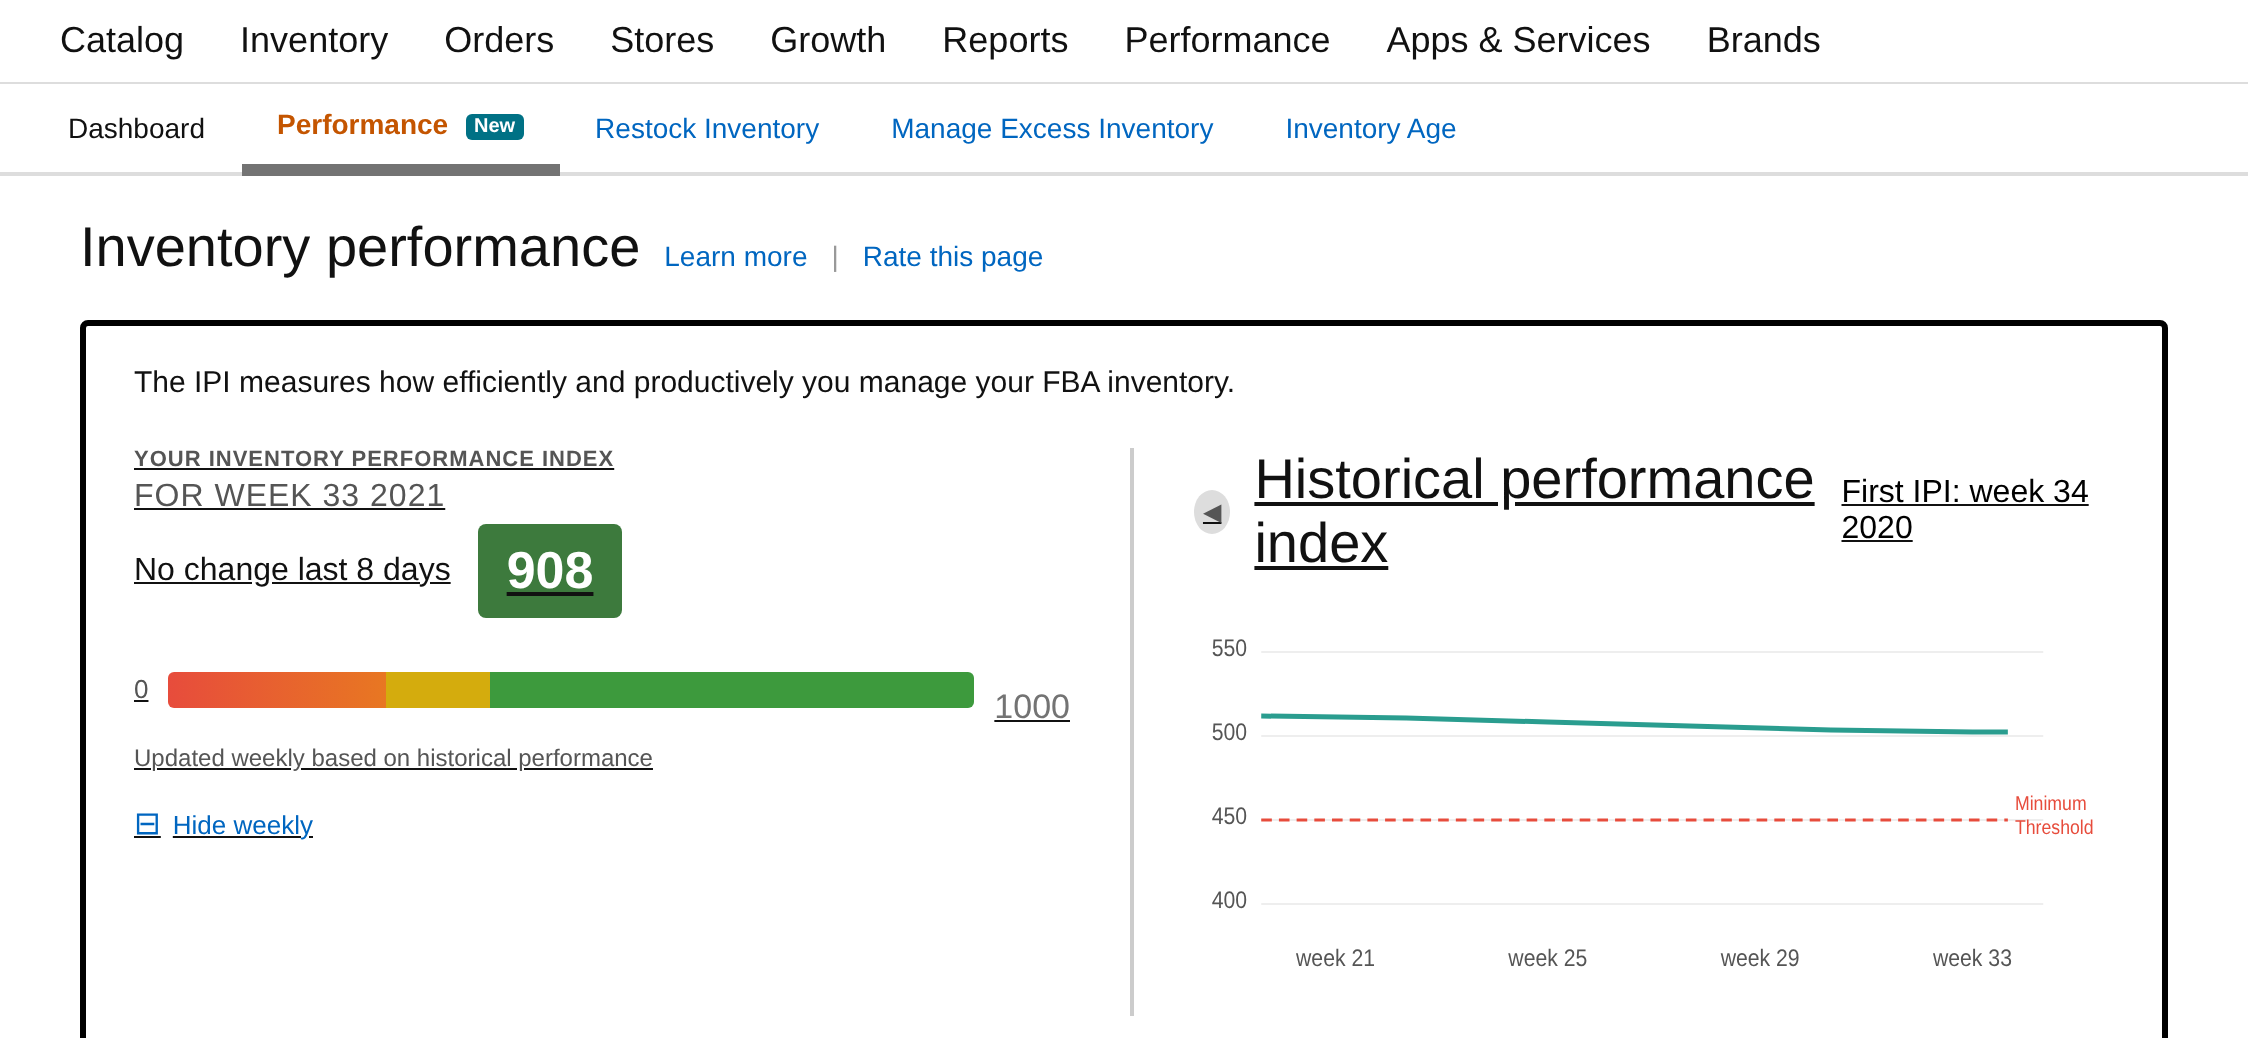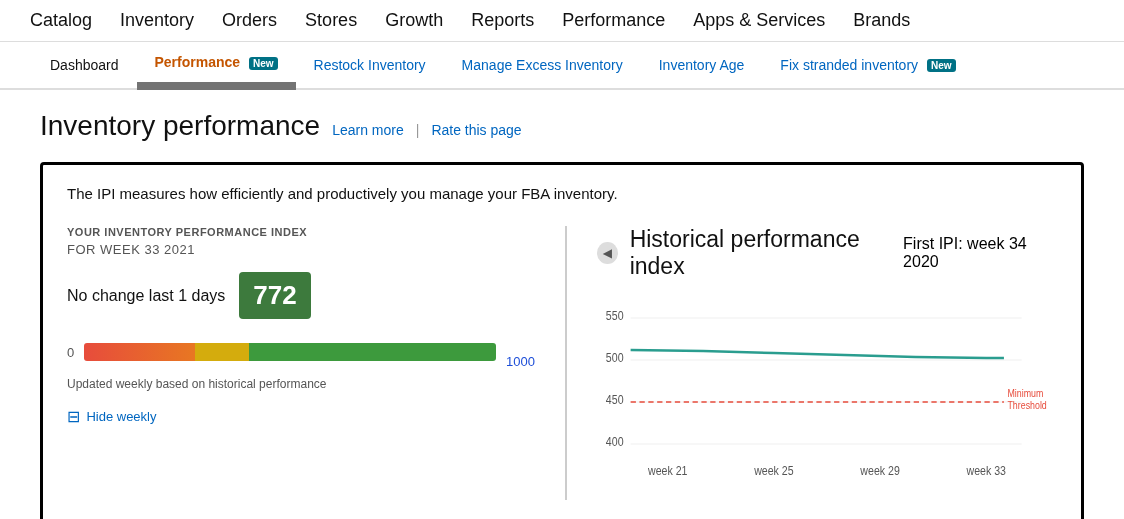--- a/index.html
+++ b/index.html
@@ -19,37 +19,37 @@
       cursor: pointer;
       white-space: nowrap;
       color: #111;
     }
 
     
     .sub-nav {
       display: flex;
       align-items: center;
       border-bottom: 2px solid #ddd;
-      padding: 0 32px;
+      padding: 0 16px;
       background: #fff;
       gap: 0;
     }
     .sub-nav-item {
       padding: 12px 18px;
       font-size: 14px;
       cursor: pointer;
       white-space: nowrap;
       color: #0066c0;
       border-bottom: 3px solid transparent;
       margin-bottom: -2px;
     }
     .sub-nav-item.active {
       color: #c45500;
       font-weight: bold;
-      border-bottom: 8px solid #737373;
+      border-bottom: 6px solid #737373;
     }
     .sub-nav-item.plain { color: #111; }
     .badge-new {
       display: inline-block;
       background: #007185;
       color: #fff;
       font-size: 10px;
       font-weight: bold;
       border-radius: 3px;
       padding: 1px 4px;
@@ -97,20 +97,21 @@
     .card-desc {
       font-size: 15px;
       color: #111;
       margin-bottom: 24px;
     }
 
     
     .card-body {
       display: flex;
       gap: 0;
+      text-decoration: underline;
     }
     .left-panel {
       flex: 0 0 500px;
       border-right: 2px solid #ccc;
       padding-right: 30px;
       position: relative;
     }
     .right-panel {
       flex: 1;
       padding-left: 30px;
@@ -118,24 +119,24 @@
 
     
     .ipi-label {
       font-size: 11px;
       font-weight: bold;
       color: #555;
       letter-spacing: 0.5px;
       margin-bottom: 4px;
     }
     .ipi-week {
-      font-size: 13px;
+      font-size: 16px;
       color: #555;
       letter-spacing: 0.5px;
-      margin-bottom: 15px;
+      margin-bottom: 4px;
     }
     .no-change-row {
       display: flex;
       align-items: center;
       gap: 14px;
       margin-bottom: 16px;
     }
     .no-change-text {
       font-size: 16px;
       color: #111;
@@ -150,21 +151,21 @@
     }
 
     
     .progress-row {
       display: flex;
       align-items: center;
       gap: 10px;
       margin-bottom: 8px;
     }
     .progress-label-left { font-size: 13px; color: #555; }
-    .progress-label-right { font-size: 13px; color: #1d4ed8; margin-top: 19px; }
+    .progress-label-right { font-size: 17px; color: #737373; margin-top: 19px; }
     .progress-bar-container {
       flex: 1;
       height: 18px;
       border-radius: 3px;
       overflow: hidden;
       display: flex;
     }
     .progress-bar-red {
       background: linear-gradient(to right, #e74c3c, #e87722);
       width: 27%;
@@ -211,21 +212,21 @@
     }
 
     
     .right-panel-header {
       display: flex;
       justify-content: space-between;
       align-items: center;
       margin-bottom: 20px;
     }
     .historical-title {
-      font-size: 23px;
+      font-size: 28px;
       font-weight: 400;
       color: #111;
     }
     .first-ipi-text {
       font-size: 16px;
       color: #000000;
     }
 
     
     .chart-area {
@@ -255,46 +256,42 @@
 
 <nav class="sub-nav">
   <span class="sub-nav-item plain">Dashboard</span>
   <span class="sub-nav-item active">
     <span>Performance</span>
     <span class="badge-new">New</span>
   </span>
   <span class="sub-nav-item">Restock Inventory</span>
   <span class="sub-nav-item">Manage Excess Inventory</span>
   <span class="sub-nav-item">Inventory Age</span>
-  <span class="sub-nav-item">
-    <span>Fix stranded inventory</span>
-    <span class="badge-new">New</span>
-  </span>
 </nav>
 
 <div class="page-content">
   <div class="page-title-row">
     <h1 class="page-title">Inventory performance</h1>
     <span class="learn-more">Learn more</span>
     <span class="separator">|</span>
     <span class="rate-page">Rate this page</span>
   </div>
 
   <div class="card">
     <p class="card-desc">The IPI measures how efficiently and productively you manage your FBA inventory.</p>
 
     <div class="card-body">
 
       <div class="left-panel">
         <div class="ipi-label">YOUR INVENTORY PERFORMANCE INDEX</div>
         <div class="ipi-week">FOR WEEK 33 2021</div>
 
         <div class="no-change-row">
-          <span class="no-change-text">No change  last 1 days</span>
-          <span class="score-badge">772</span>
+          <span class="no-change-text">No change  last 8 days</span>
+          <span class="score-badge">908</span>
         </div>
 
         <div class="progress-row">
           <span class="progress-label-left">0</span>
           <div class="progress-bar-container">
             <div class="progress-bar-red"></div>
             <div class="progress-bar-yellow"></div>
             <div class="progress-bar-green"></div>
           </div>
           <span class="progress-label-right">1000</span>

